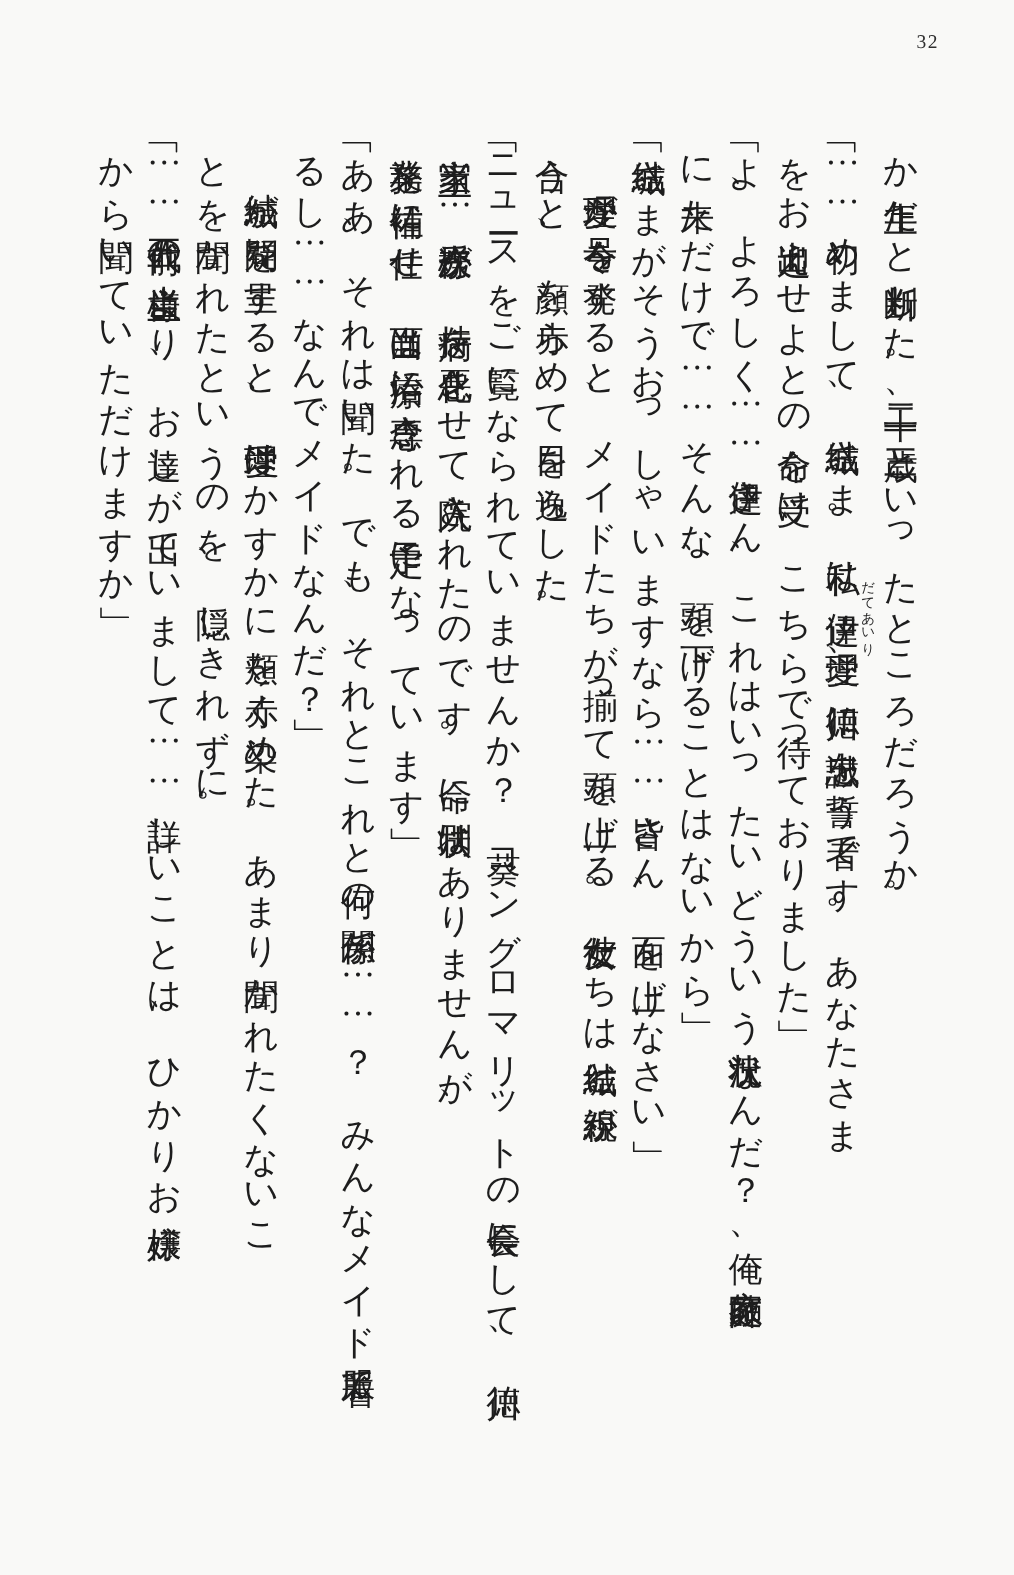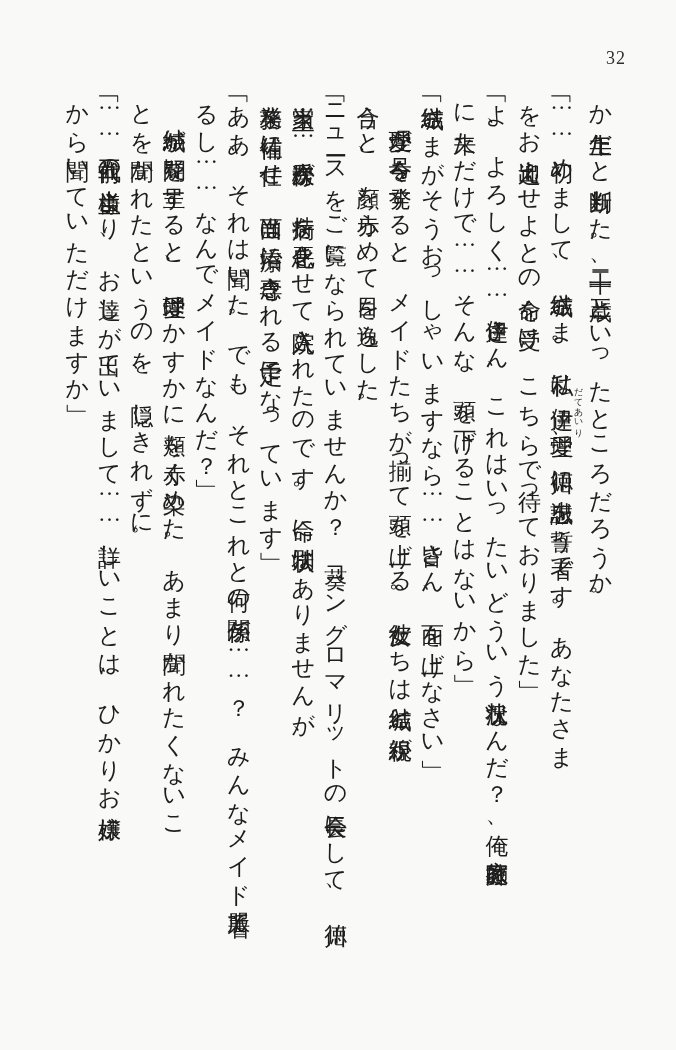--- a/index.html
+++ b/index.html
@@ -13,24 +13,23 @@
     height: 1050px;
     margin: 0 auto;
     background: #f9f9f7;
     overflow: hidden;
     font-family: "Liberation Serif", "DejaVu Serif", serif;
   }
   .page-number {
     position: absolute;
     top: 20px;
     right: 50px;
-    font-size: 18px;
+    font-size: 13px;
     color: #2e2e2e;
     letter-spacing: 1px;
-    margin-top: 28px;
   }
   .text-block {
     position: absolute;
     top: 88px;
     right: 60px;
     height: 918px;
     writing-mode: vertical-rl;
     -webkit-writing-mode: vertical-rl;
     text-orientation: upright;
     font-size: 23px;

